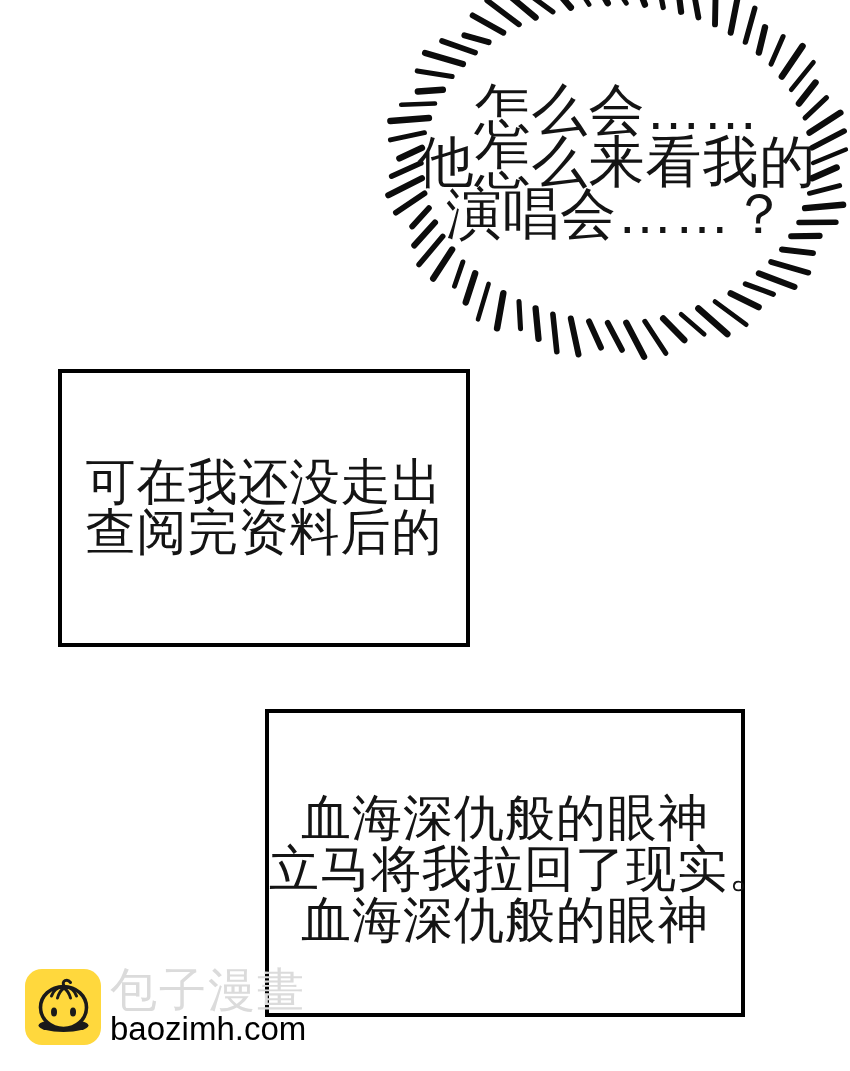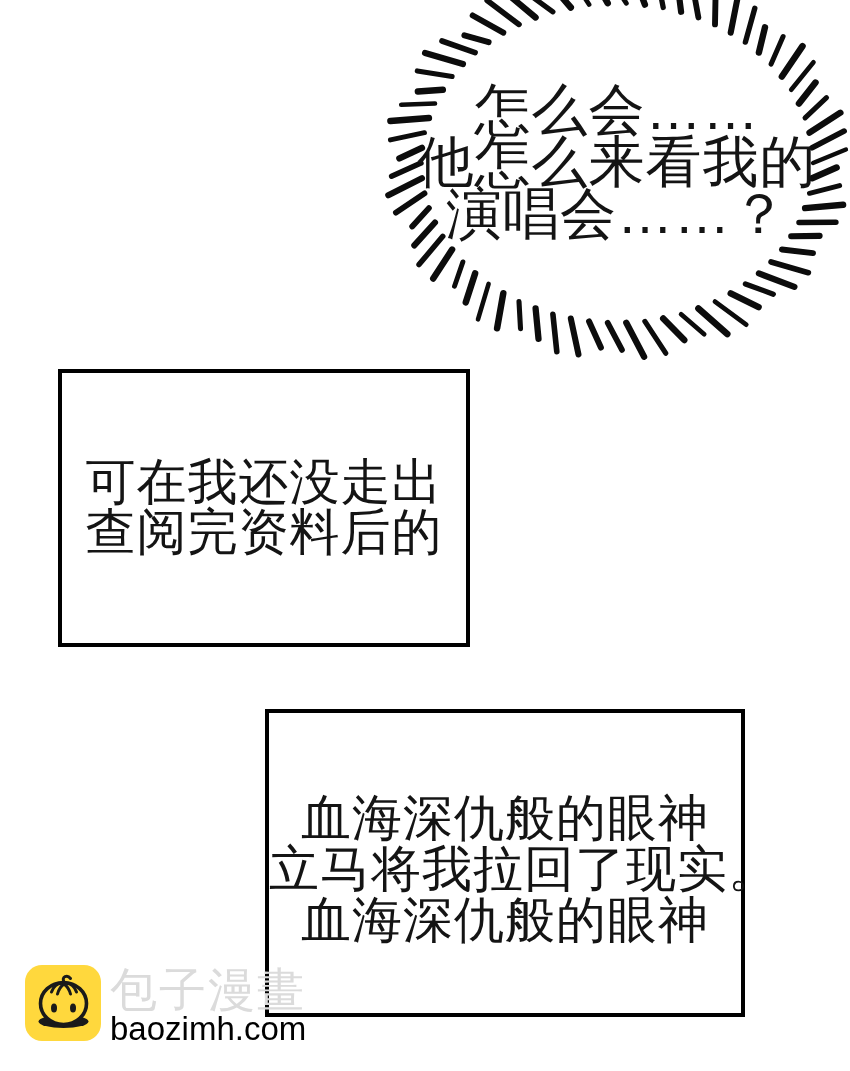--- a/index.html
+++ b/index.html
@@ -48,21 +48,21 @@
   }
   .box1{ left:58px; top:369px; width:412px; height:278px; }
   .box1 .caption-text{ top:84px; line-height:50px; }
   .box2{ left:265px; top:709px; width:480px; height:308px; }
   .box2 .caption-text{ top:80px; line-height:51px; }
   
   .watermark{
     position:absolute;
     left:25px; top:961px;
     display:flex;
-    align-items:center;
+    align-items:flex-end;
     z-index:5;
   }
   .wm-icon{ width:76px; height:76px; display:block; }
   .wm-textcol{ margin-left:9px; padding-top:6px; }
   .wm-name{
     font-size:47px;
     line-height:45px;
     letter-spacing:2px;
     font-weight:500;
     color:#DBDBDB;

